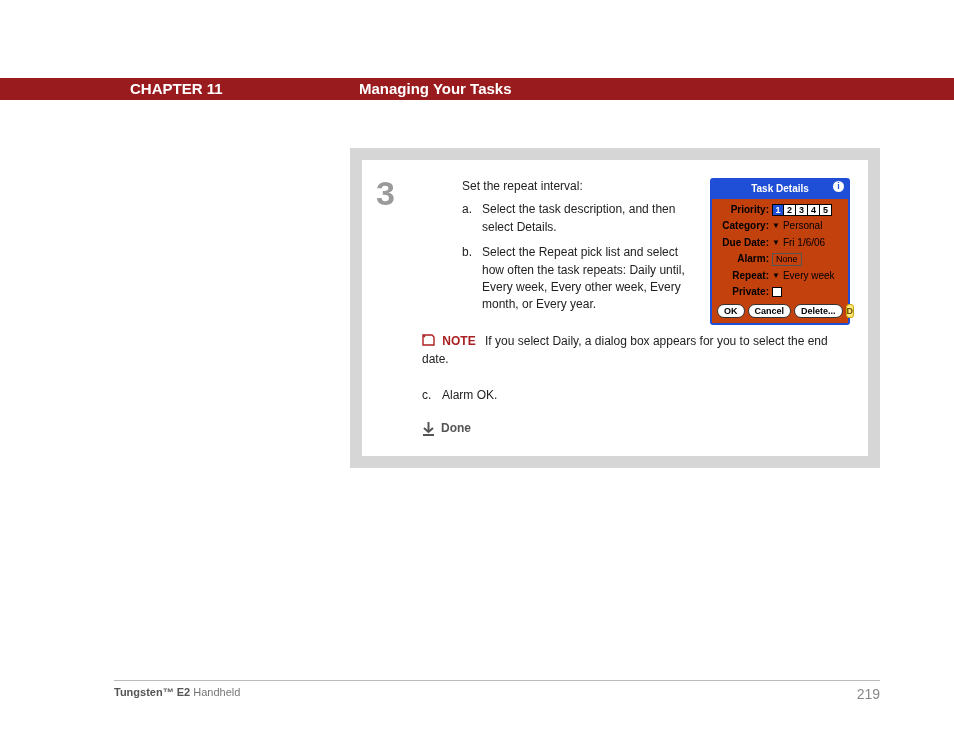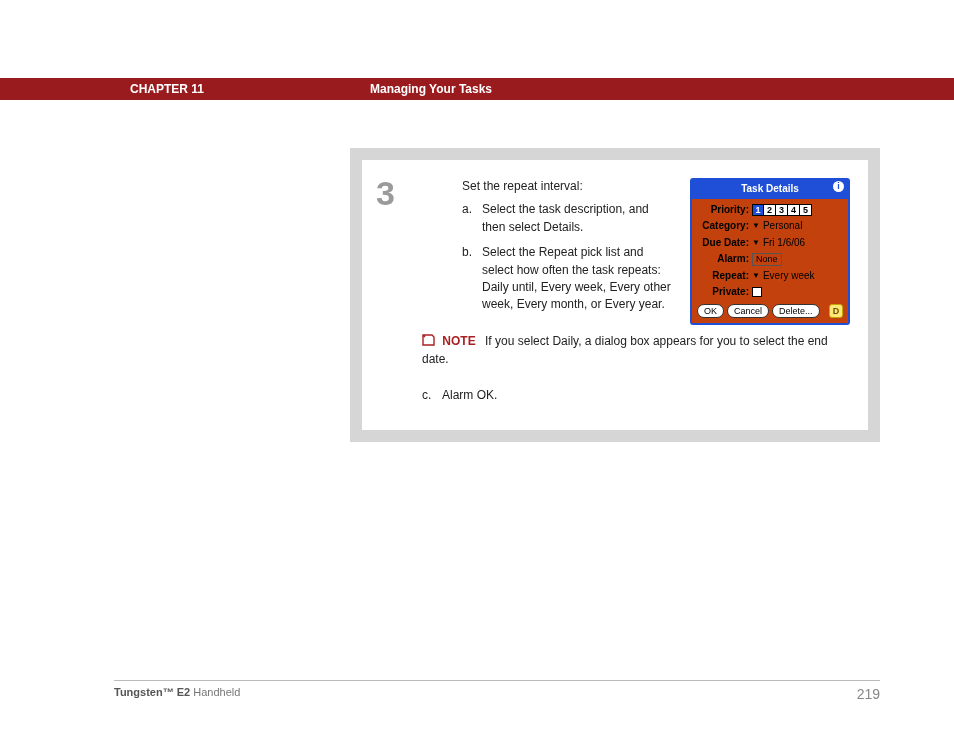--- a/index.html
+++ b/index.html
@@ -15,25 +15,25 @@
   }
   .header-bar {
     position: absolute;
     top: 78px;
     left: 0;
     right: 0;
     height: 22px;
     background: #9a1b1e;
     color: #fff;
     font-weight: bold;
-    font-size: 12px;
+    font-size: 15px;
     line-height: 22px;
   }
   .chapter-label { position: absolute; left: 130px; }
-  .chapter-title { position: absolute; left: 370px; }
+  .chapter-title { position: absolute; left: 359px; }
   .step-box {
     position: absolute;
     top: 148px;
     left: 350px;
     width: 530px;
     background: #d6d6d6;
     padding: 12px;
   }
   .step-inner {
     background: #fff;
@@ -76,21 +76,21 @@
   .note-line { margin: 8px 0 18px 0; }
   .note-icon { color: #aa1f22; font-weight: bold; font-size: 13px; display: inline-block; vertical-align: middle; }
   .note-word { color: #aa1f22; font-weight: bold; margin-left: 4px; }
   .note-text { margin-left: 6px; }
   .done-line { margin-top: 16px; display: flex; align-items: center; gap: 6px; }
   .done-word { font-weight: bold; color: #555; }
   .done-icon svg { display: block; }
 
   
   .task-panel {
-    width: 160px;
+    width: 140px;
     border: 2px solid #1f4fd6;
     border-radius: 3px;
     font-family: Arial, sans-serif;
     font-size: 10px;
     font-weight: bold;
     color: #000;
     flex: 0 0 auto;
   }
   .task-title {
     background: #1f4fd6;
@@ -144,21 +144,21 @@
     border: 1px solid #000;
     background: #fff;
   }
   .task-buttons { display: flex; gap: 3px; margin-top: 4px; align-items: center; }
   .pbtn {
     border: 1px solid #333;
     border-radius: 8px;
     padding: 0 6px;
     font-size: 9px;
     line-height: 12px;
-    font-weight: normal;
+    font-weight: bold;
     background: #fff;
   }
   .tip-btn {
     border: 1px solid #c8a500;
     background: #ffe87a;
     color: #6b5200;
     border-radius: 3px;
     width: 14px;
     text-align: center;
     font-size: 9px;
@@ -276,20 +276,30 @@
         <span class="note-text">If you select Daily, a dialog box appears for you to select the end date.</span>
       </div>
 
       <ol class="alpha">
         <li>
           <span class="lett">c.</span>
           <span>Alarm OK.</span>
         </li>
       </ol>
 
+      <div class="done-line">
+        <span class="done-icon">
+          <svg width="13" height="14" viewBox="0 0 13 14">
+            <line x1="6.5" y1="0" x2="6.5" y2="9" stroke="#555" stroke-width="2"></line>
+            <polyline points="2,6 6.5,10 11,6" fill="none" stroke="#555" stroke-width="2"></polyline>
+            <line x1="1" y1="13" x2="12" y2="13" stroke="#555" stroke-width="2"></line>
+          </svg>
+        </span>
+        <span class="done-word">Done</span>
+      </div>
     </div>
   </div>
 </div>
 
 <div class="footer-line"></div>
 <div class="footer-left">
   <b>Tungsten™ E2</b><span> Handheld</span>
 </div>
 <div class="footer-right">219</div>
 

